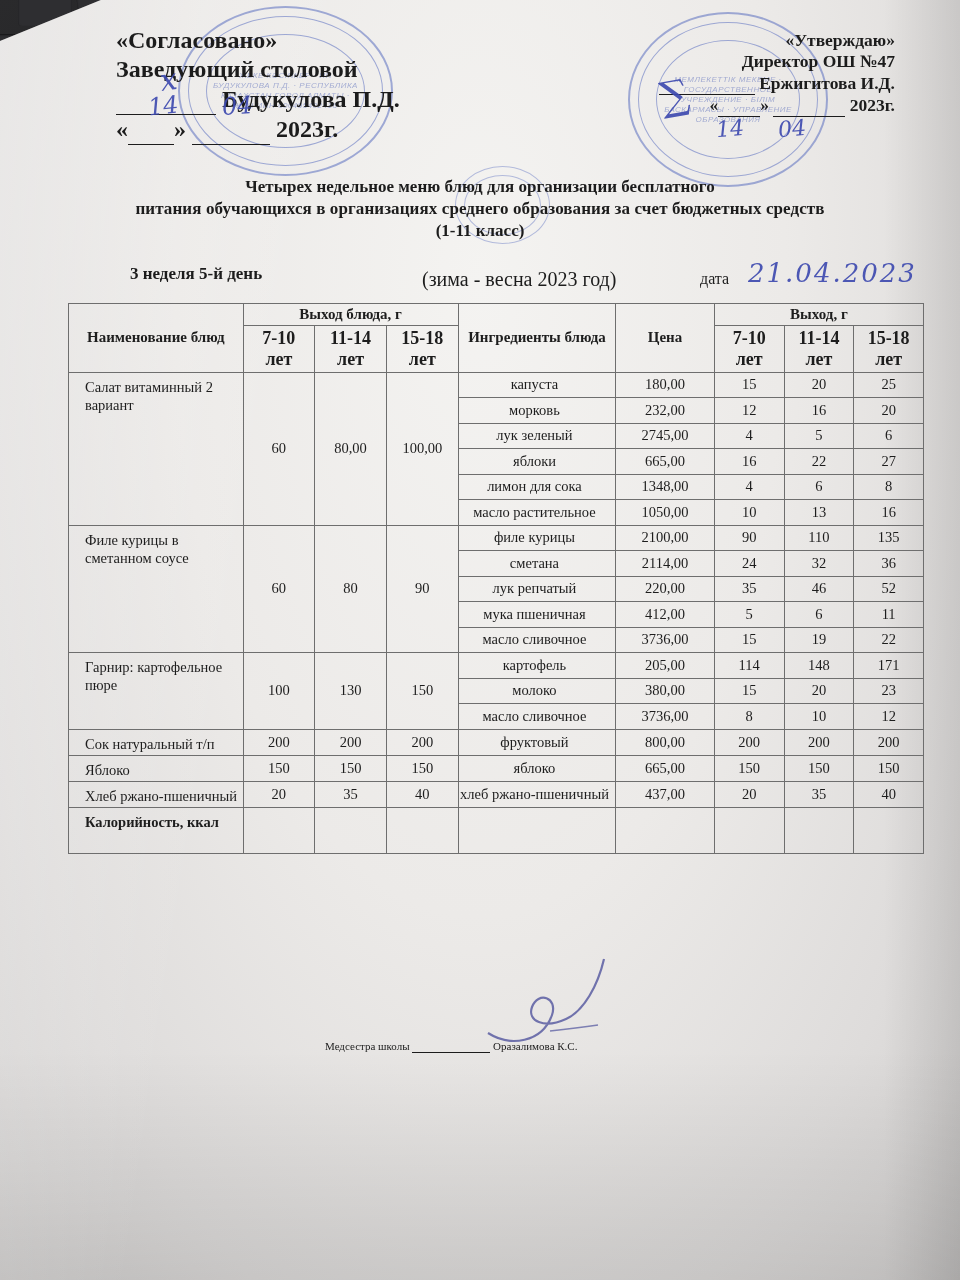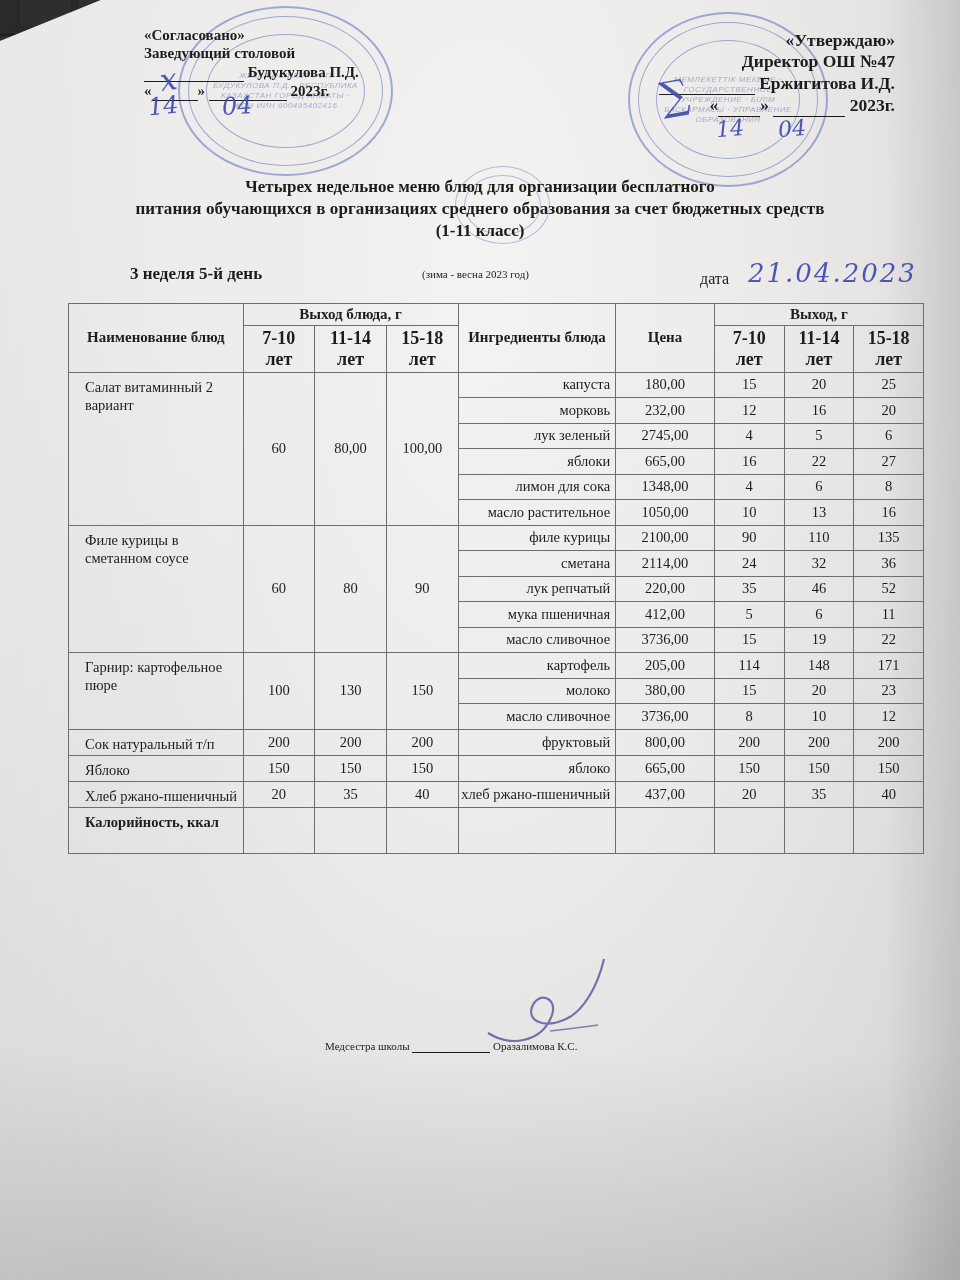--- a/index.html
+++ b/index.html
@@ -48,21 +48,21 @@
       linear-gradient(0deg, rgba(0,0,0,.10) 0%, rgba(0,0,0,0) 18%),
       linear-gradient(270deg, rgba(0,0,0,.10) 0%, rgba(0,0,0,0) 8%);
     pointer-events:none;
   }
 
   #content { position:absolute; inset:0; color:#1c1c1c; }
 
   
   .hdr { position:absolute; font-weight:bold; line-height:1.22; }
   .hdr div { white-space:nowrap; }
-  #hdr-left  { left:144px; top:26px;  font-size:15px; }
+  #hdr-left  { left:116px; top:26px;  font-size:24px; }
   #hdr-right { left:610px; top:30px;  font-size:17.5px; text-align:right; width:285px;}
 
   .sig-line{ display:inline-block; border-bottom:1.4px solid #1c1c1c; }
 
   
   .stamp{
     position:absolute; border-radius:50%;
     border:2.2px solid #5b6fc0;
     opacity:.55;
     color:#4a5fb5;
@@ -87,36 +87,36 @@
 
   
   #title{
     position:absolute; left:0; right:0; top:176px;
     text-align:center; font-weight:bold; font-size:17px; line-height:1.30;
   }
   #title .t1{ display:block; }
   #title .t2{ display:block; letter-spacing:.1px; }
   #title .t3{ display:block; }
   #week   { position:absolute; left:130px;  top:264px; font-size:17px; font-weight:bold;}
-  #season { position:absolute; left:422px;  top:268px; font-size:11px; }
+  #season { position:absolute; left:422px;  top:268px; font-size:20px; }
   #date-l { position:absolute; left:700px;  top:270px; font-size:16px; }
   #date-v { left:748px; top:258px; font-size:26px; letter-spacing:2px; }
 
   
   table{
     position:absolute; left:68px; top:303px; width:856px;
     border-collapse:collapse;
     font-size:14.5px;
     color:#1d1d1d;
   }
   table, th, td{ border:1.2px solid #6e6e6e; }
   th, td{ padding:2px 5px; vertical-align:middle; background:transparent; }
   th{ font-weight:bold; text-align:center; font-size:15px; line-height:1.15; }
   td{ text-align:center; }
-  td.l{ text-align:right; padding-left:0; }
+  td.l{ text-align:center; padding-left:0; }
   td.dish{ text-align:left; padding-left:16px; vertical-align:top; padding-top:5px; line-height:1.25;}
   td.num{ text-align:center; }
   .hdr-small{ font-size:18px; }
   tbody tr{ height:25.5px; }
   .bold{ font-weight:bold; }
 
   
   col.c-dish{ width:175px; }
   col.c-w{ width:72px; }
   col.c-ing{ width:158px; }

